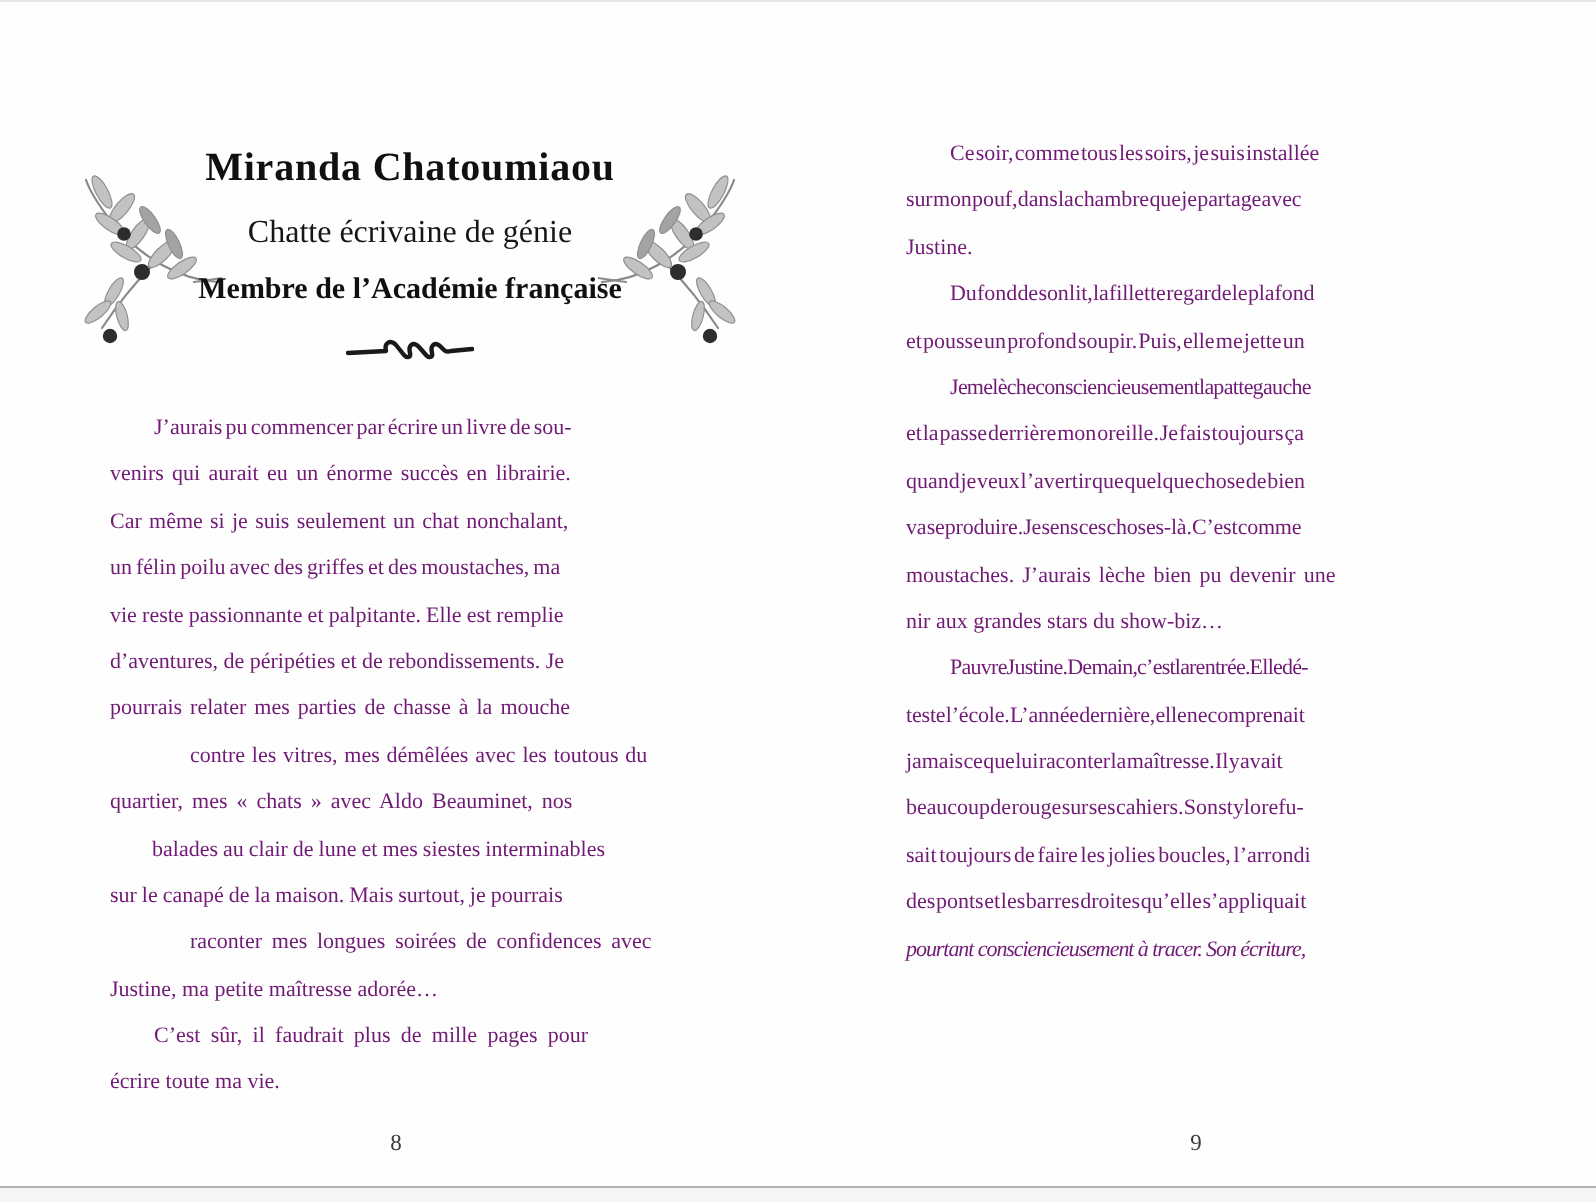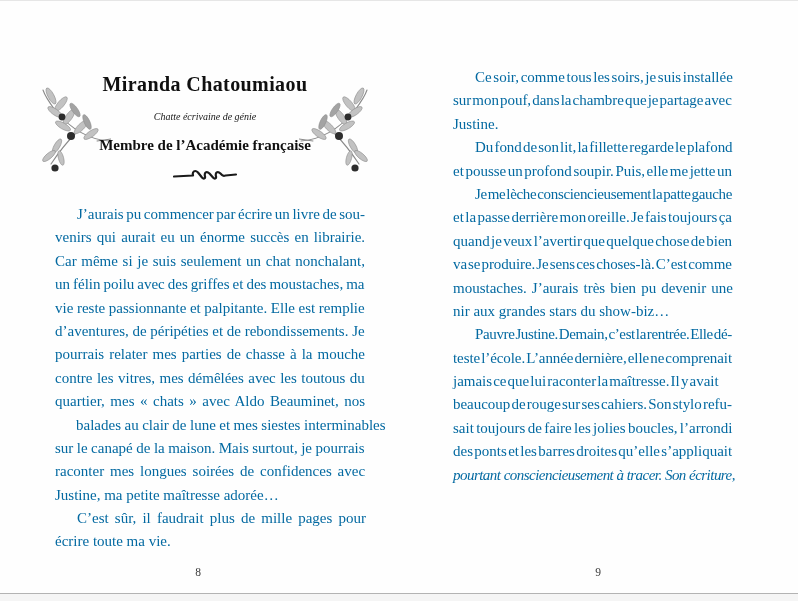--- a/index.html
+++ b/index.html
@@ -15,27 +15,27 @@
   
   .lp-header{position:absolute;left:33px;top:72px;width:344px;height:116px;}
   .branch{position:absolute;top:12px;width:76px;height:92px;}
   .branch.left{left:2px;}
   .branch.right{right:2px;transform:scaleX(-1);}
   .titles{position:absolute;left:42px;right:42px;top:0;text-align:center;}
   .book-title{
     margin:0;font-size:20px;font-weight:bold;letter-spacing:.4px;color:#101010;
     font-family:"Liberation Serif","DejaVu Serif",serif;line-height:24px;
   }
-  .book-subtitle{margin-top:11px;font-style:italic;font-size:10px;color:#161616;line-height:19px;}
+  .book-subtitle{margin-top:11px;font-size:16px;color:#161616;line-height:19px;}
   .book-membership{margin-top:10px;font-weight:bold;font-size:15px;color:#101010;line-height:18px;}
   .divider{position:absolute;left:33px;top:166px;width:344px;text-align:center;}
   .divider svg{display:inline-block;}
 
   
-  .page-body{position:absolute;font-size:15px;line-height:23.4px;color:#0369a1;}
+  .page-body{position:absolute;font-size:11px;line-height:23.4px;color:#701a75;}
   .page-body.lp{left:55px;top:203px;width:320px;}
   .page-body.rp{left:453px;top:66px;width:289px;}
   .para{margin:0;padding:0;}
   .line{white-space:nowrap;height:23.4px;overflow:visible;}
   .line.first{margin-left:22px;}
   .line span{display:inline-block;}
 
   
   .folio{position:absolute;top:566px;width:24px;text-align:center;font-size:11.5px;color:#3a3a3a;}
   .folio.lp{left:186px;}
@@ -123,25 +123,25 @@
 
     <div class="page-body lp">
         <div class="para">
           <div class="line first"><span style="word-spacing: -1.16211px;">J’aurais pu commencer par écrire un livre de sou-</span></div>
           <div class="line"><span style="word-spacing: 1.42578px;">venirs qui aurait eu un énorme succès en librairie.</span></div>
           <div class="line"><span style="word-spacing: 0.882812px;">Car même si je suis seulement un chat nonchalant,</span></div>
           <div class="line"><span style="word-spacing: -0.760417px;">un félin poilu avec des griffes et des moustaches, ma</span></div>
           <div class="line"><span style="word-spacing: -0.15625px;">vie reste passionnante et palpitante. Elle est remplie</span></div>
           <div class="line"><span style="word-spacing: -0.0390625px;">d’aventures, de péripéties et de rebondissements. Je</span></div>
           <div class="line"><span style="word-spacing: 1.26562px;">pourrais relater mes parties de chasse à la mouche</span></div>
-          <div class="line"><span style="word-spacing: 0.669922px;">contre les vitres, mes démêlées avec les toutous du</span></div>
+          <div class="line"><span style="word-spacing: 0.669922px; margin-left: 40px;">contre les vitres, mes démêlées avec les toutous du</span></div>
           <div class="line"><span style="word-spacing: 1.76758px;">quartier, mes « chats » avec Aldo Beauminet, nos</span></div>
           <div class="line"><span style="word-spacing: -0.244141px; margin-left: 21px;">balades au clair de lune et mes siestes interminables</span></div>
           <div class="line"><span style="word-spacing: -0.267361px;">sur le canapé de la maison. Mais surtout, je pourrais</span></div>
-          <div class="line"><span style="word-spacing: 2.11719px;">raconter mes longues soirées de confidences avec</span></div>
+          <div class="line"><span style="word-spacing: 2.11719px; margin-left: 40px;">raconter mes longues soirées de confidences avec</span></div>
           <div class="line last"><span>Justine, ma petite maîtresse adorée…</span></div>
         </div>
         <div class="para">
           <div class="line first"><span style="word-spacing: 2.4043px;">C’est sûr, il faudrait plus de mille pages pour</span></div>
           <div class="line last"><span>écrire toute ma vie.</span></div>
         </div>
       </div>
 
     <div class="folio lp">8</div>
   </section>
@@ -155,21 +155,21 @@
         </div>
         <div class="para">
           <div class="line first"><span style="word-spacing: -2.5px; letter-spacing: -0.0475128px;">Du fond de son lit, la fillette regarde le plafond</span></div>
           <div class="line"><span style="word-spacing: -2.18576px;">et pousse un profond soupir. Puis, elle me jette un</span></div>
         </div>
         <div class="para">
           <div class="line first"><span style="word-spacing: -2.5px; letter-spacing: -0.331944px;">Je me lèche consciencieusement la patte gauche</span></div>
           <div class="line"><span style="word-spacing: -2.32118px;">et la passe derrière mon oreille. Je fais toujours ça</span></div>
           <div class="line"><span style="word-spacing: -2.39648px;">quand je veux l’avertir que quelque chose de bien</span></div>
           <div class="line"><span style="word-spacing: -2.5px; letter-spacing: -0.106505px;">va se produire. Je sens ces choses-là. C’est comme</span></div>
-          <div class="line"><span style="word-spacing: 1.32031px;">moustaches. J’aurais très bien pu devenir une</span></div>
+          <div class="line"><span style="word-spacing: 1.32031px;">moustaches. J’aurais lèche bien pu devenir une</span></div>
           <div class="line last"><span>nir aux grandes stars du show-biz…</span></div>
         </div>
         <div class="para">
           <div class="line first"><span style="word-spacing: -2.5px; letter-spacing: -0.360013px;">Pauvre Justine. Demain, c’est la rentrée. Elle dé-</span></div>
           <div class="line"><span style="word-spacing: -2.5px; letter-spacing: -0.088125px;">teste l’école. L’année dernière, elle ne comprenait</span></div>
           <div class="line"><span style="word-spacing: -2.5px; letter-spacing: -0.036152px;">jamais ce que lui raconter la maîtresse. Il y avait</span></div>
           <div class="line"><span style="word-spacing: -2.5px; letter-spacing: -0.0274235px;">beaucoup de rouge sur ses cahiers. Son stylo refu-</span></div>
           <div class="line"><span style="word-spacing: -1.39062px;">sait toujours de faire les jolies boucles, l’arrondi</span></div>
           <div class="line"><span style="word-spacing: -2.43527px;">des ponts et les barres droites qu’elle s’appliquait</span></div>
           <div class="line last"><span style="letter-spacing: -0.529375px; font-style: italic;">pourtant consciencieusement à tracer. Son écriture,</span></div>

